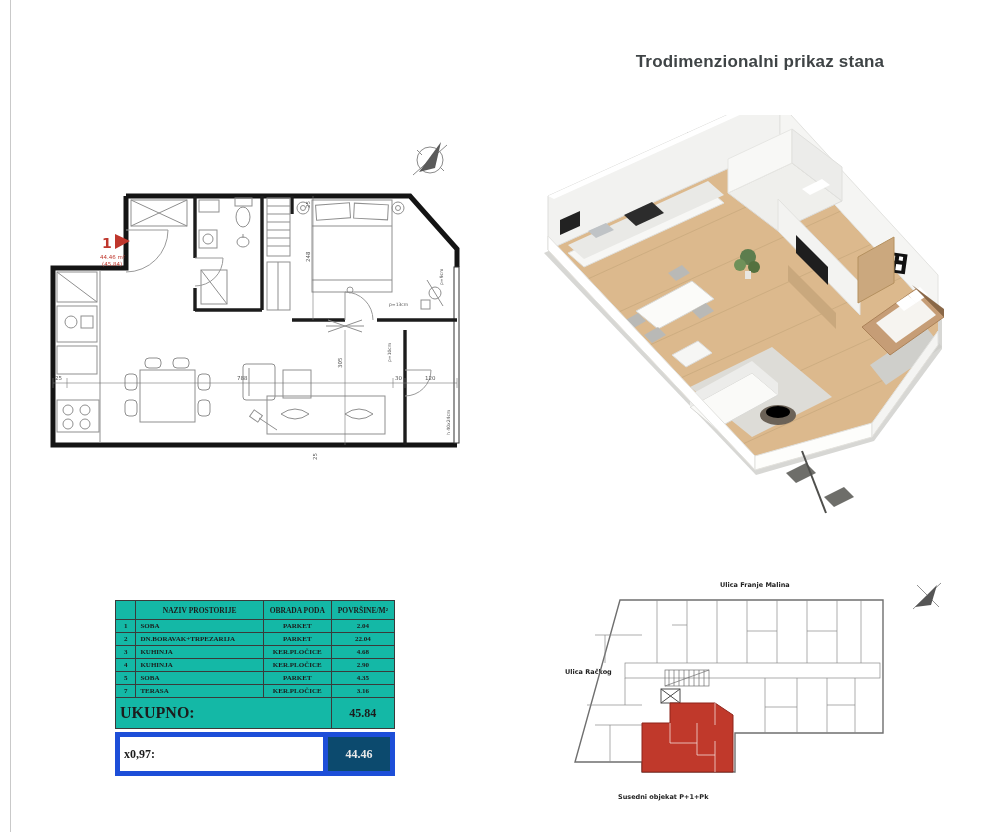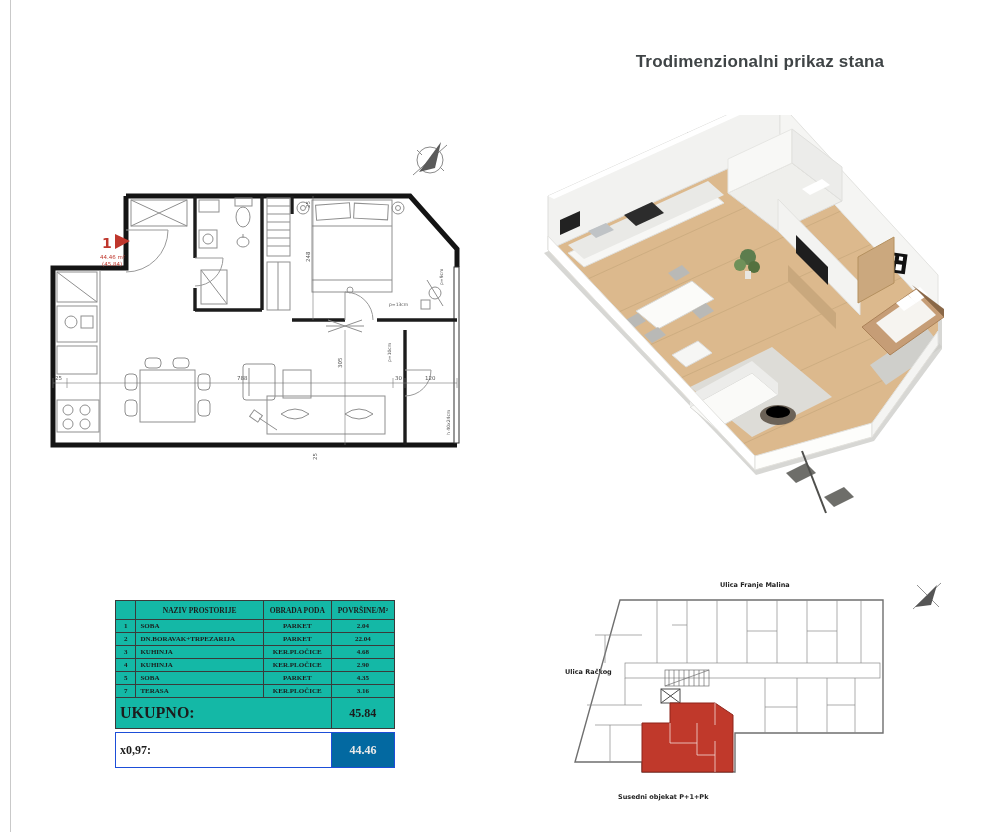--- a/index.html
+++ b/index.html
@@ -25,23 +25,23 @@
                   border:1px solid #3c3c3c;border-bottom:none;}
   #table-main{border-collapse:collapse;width:280px;background:#14b8a6;}
   #table-main td,#table-main th{border:1px solid #3a3a3a;padding:0 2px;font-weight:bold;color:#1c1c1c;}
   #table-main th{font-size:7.5px;height:18px;text-align:center;}
   #table-main td{font-size:7px;height:12px;text-align:center;}
   td.cell-name{text-align:left !important;padding-left:4px !important;}
   .col-num{width:18px;}.col-name{width:128px;}.col-floor{width:66px;}.col-area{width:60px;}
   #table-main td.total-label{font-size:16px;text-align:left;padding:4px 4px;height:22px;}
   #table-main td.total-value{font-size:12px;height:22px;margin-left:44px;}
   #factor-row{margin-top:3px;border-collapse:collapse;width:280px;}
-  #factor-row td{border:1px solid #1d4ed8;font-weight:bold;}
+  #factor-row td{border:5px solid #1d4ed8;font-weight:bold;}
   .factor-label{font-size:12px;text-align:left;padding:5px 4px;height:24px;background:#fff;color:#1c1c1c;}
-  .factor-value{width:60px;font-size:12px;text-align:center;background:#0369a1;color:#e9e9e9;}
+  .factor-value{width:60px;font-size:12px;text-align:center;background:#0c4a6e;color:#e9e9e9;}
 </style>
 </head>
 <body>
 
 <div id="page">
   <div class="page-edge"></div>
 
   <div id="title-right" class="title b">Trodimenzionalni prikaz stana</div>
 
   <svg class="abs" style="left:45px;top:130px" width="420" height="350" viewBox="0 0 420 350">

